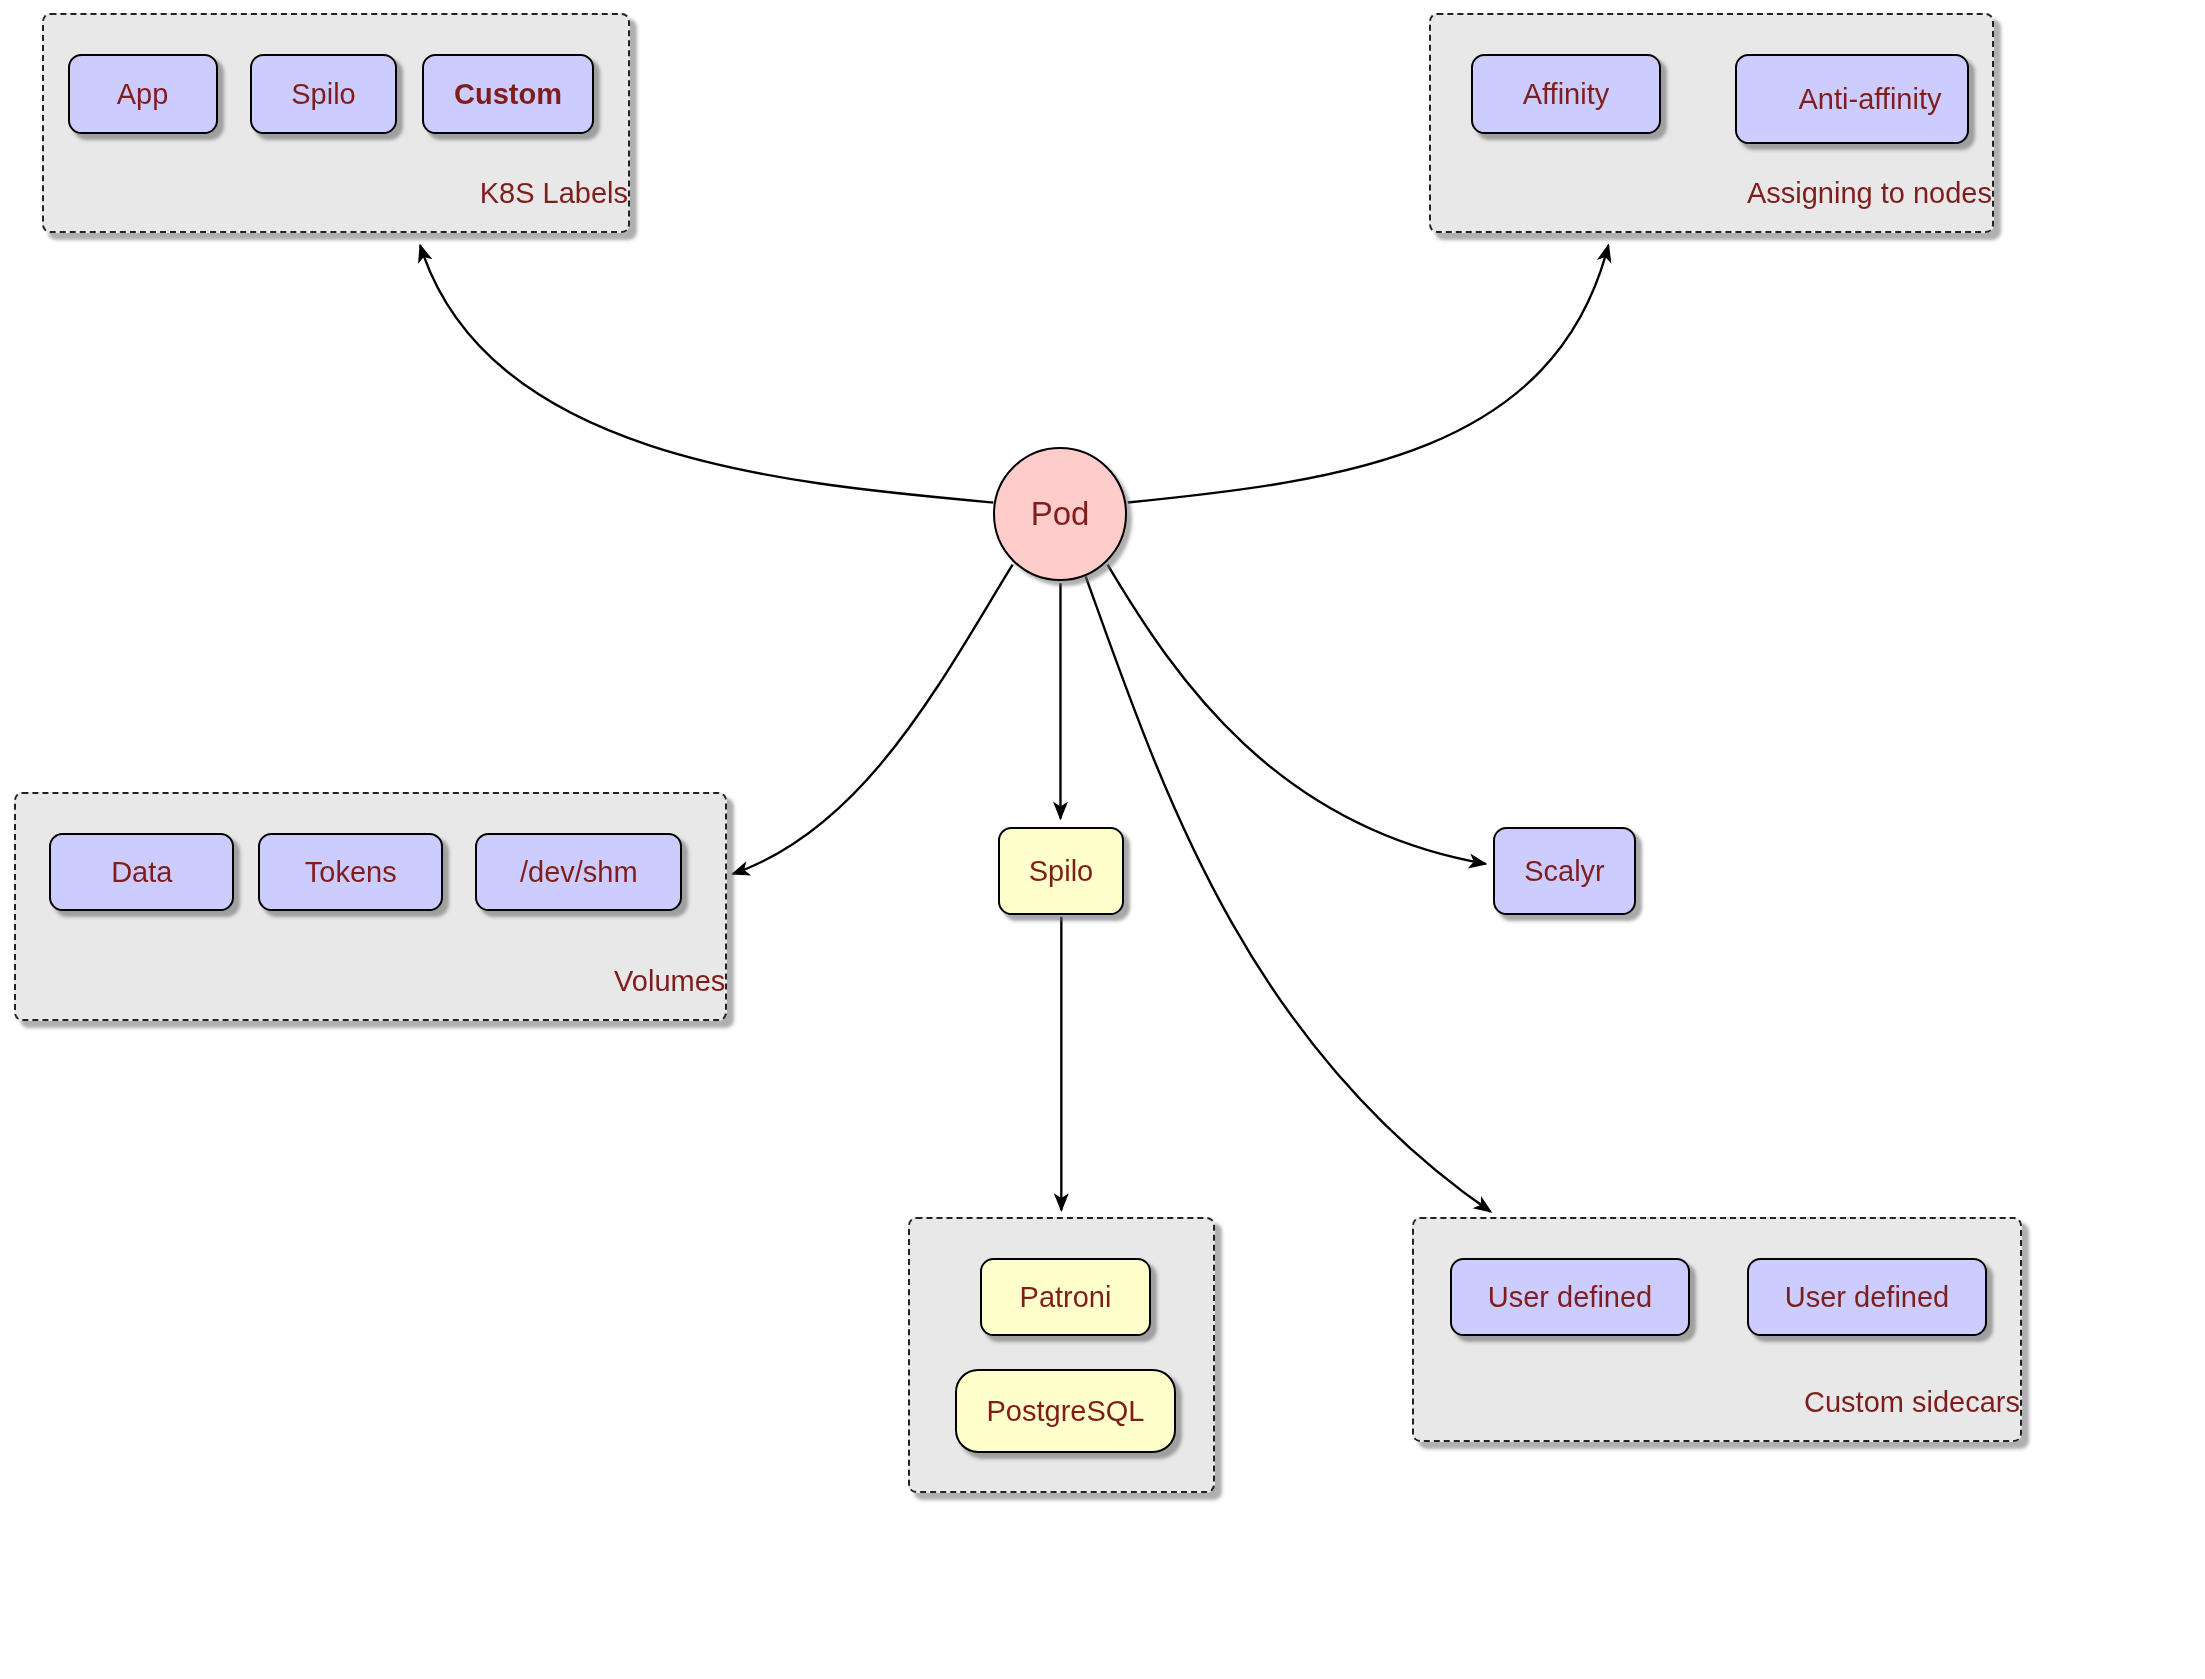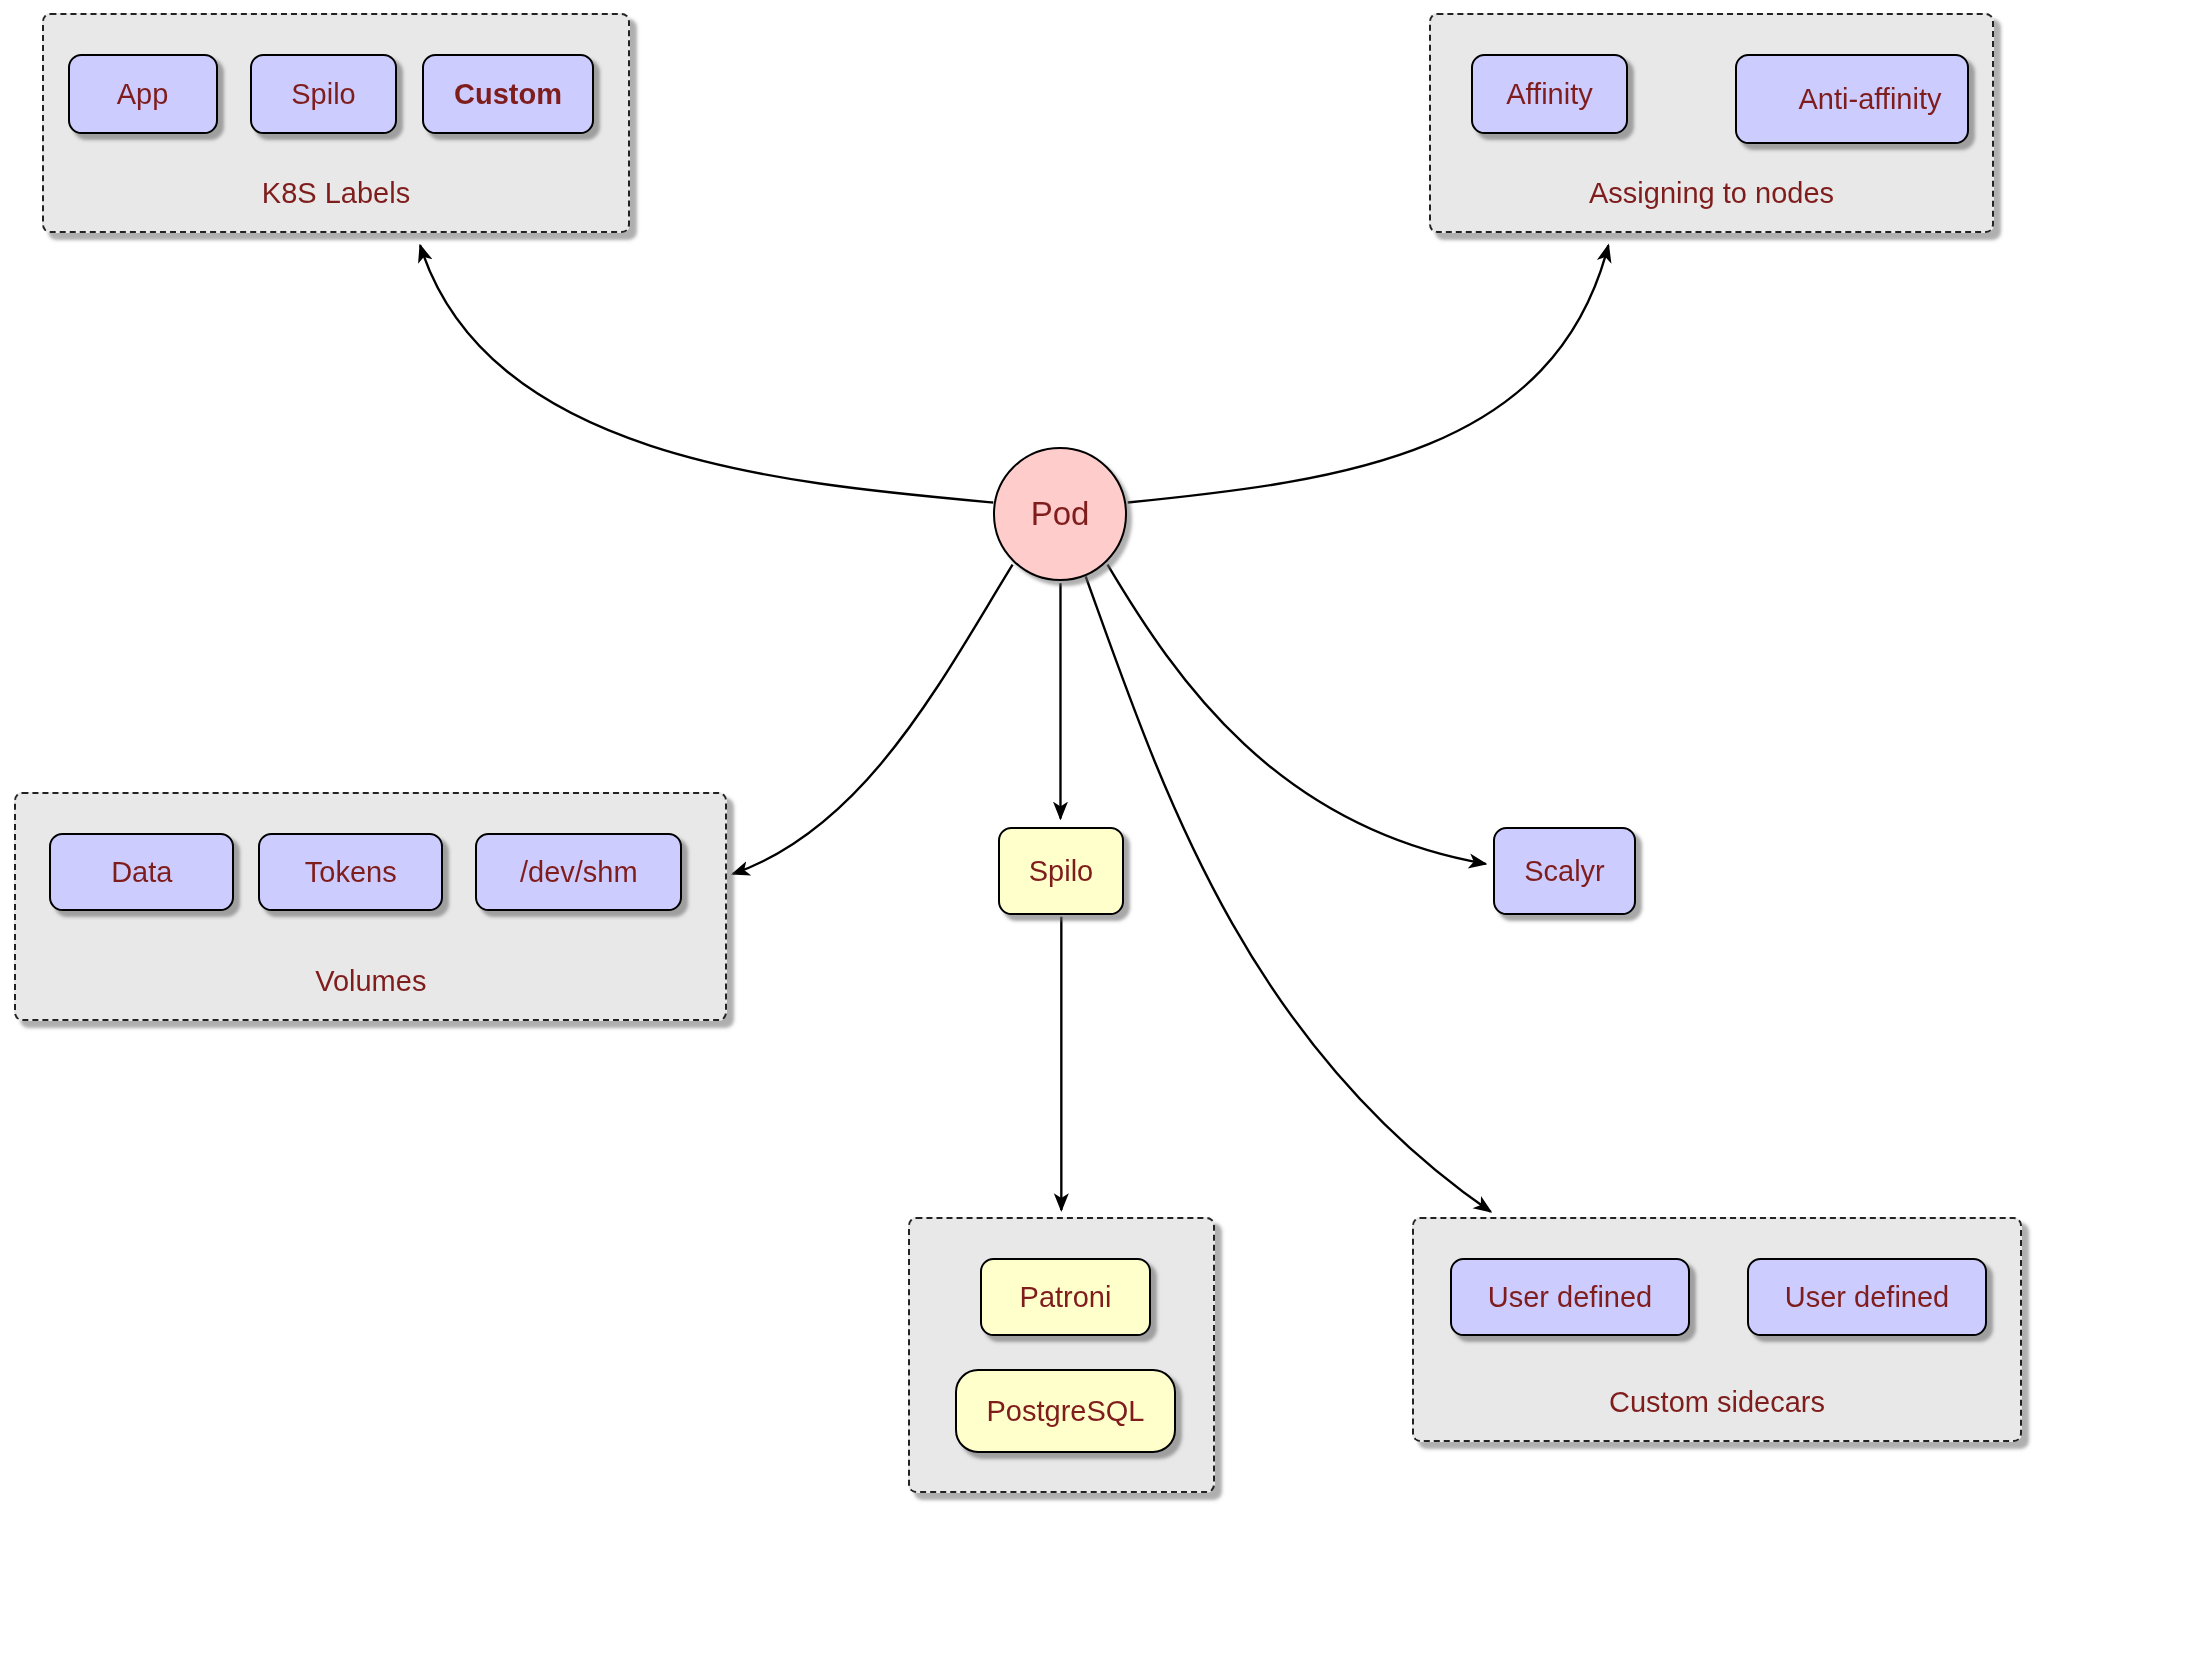--- a/index.html
+++ b/index.html
@@ -28,21 +28,21 @@
     background: #e8e8e8;
     border: 2.5px dashed #222222;
     border-radius: 8.4px;
     box-shadow: 6.7px 6.7px 3.4px rgba(110,110,110,0.55);
     box-sizing: border-box;
   }
   .group-title {
     position: absolute;
     left: 0;
     width: 100%;
-    text-align: center;
+    text-align: right;
     font-size: 29px;
     line-height: 29px;
     bottom: 23.5px;
   }
   .node {
     position: absolute;
     display: flex;
     align-items: center;
     justify-content: center;
     border: 2.5px solid #000000;
@@ -76,21 +76,21 @@
   #g-assign     { left: 1429px; top: 13.4px;   width: 565px; height: 220px; }
   #g-volumes    { left: 14.3px;   top: 792px;  width: 713px; height: 229px; }
   #g-spilostack { left: 908px; top: 1217px; width: 307px; height: 276px; }
   #g-sidecars   { left: 1412px; top: 1217px; width: 610px; height: 225px; }
 
   
   #n-app      { left: 23.5px;  top: 39px; width: 150px; height: 80px; }
   #n-role     { left: 206px; top: 39px; width: 147px; height: 80px; }
   #n-custom   { left: 378px; top: 39px; width: 172px; height: 80px; font-weight: bold; }
 
-  #n-affinity     { left: 40px;  top: 39px; width: 157px; height: 80px; }
+  #n-affinity     { left: 40px;  top: 39px; width: 190px; height: 80px; }
   #n-antiaffinity { left: 304px; top: 39px; width: 234px; height: 90px; padding-left: 36px; }
 
   #n-data     { left: 33px;  top: 39px; width: 185px; height: 78px; }
   #n-tokens   { left: 242px; top: 39px; width: 185px; height: 78px; }
   #n-devshm   { left: 459px; top: 39px; width: 207px; height: 78px; }
 
   #n-spilo    { left: 998px; top: 827px; width: 126px; height: 88px; }
   #n-scalyr   { left: 1493px; top: 827px; width: 143px; height: 88px; }
 
   #n-patroni    { left: 70px; top: 39px;  width: 171px; height: 78px; }

